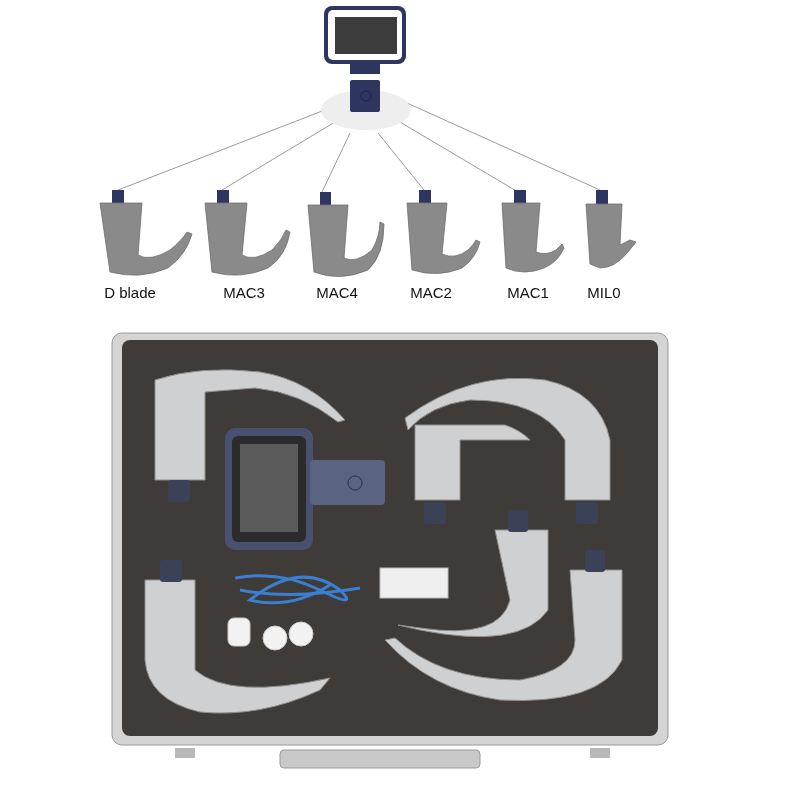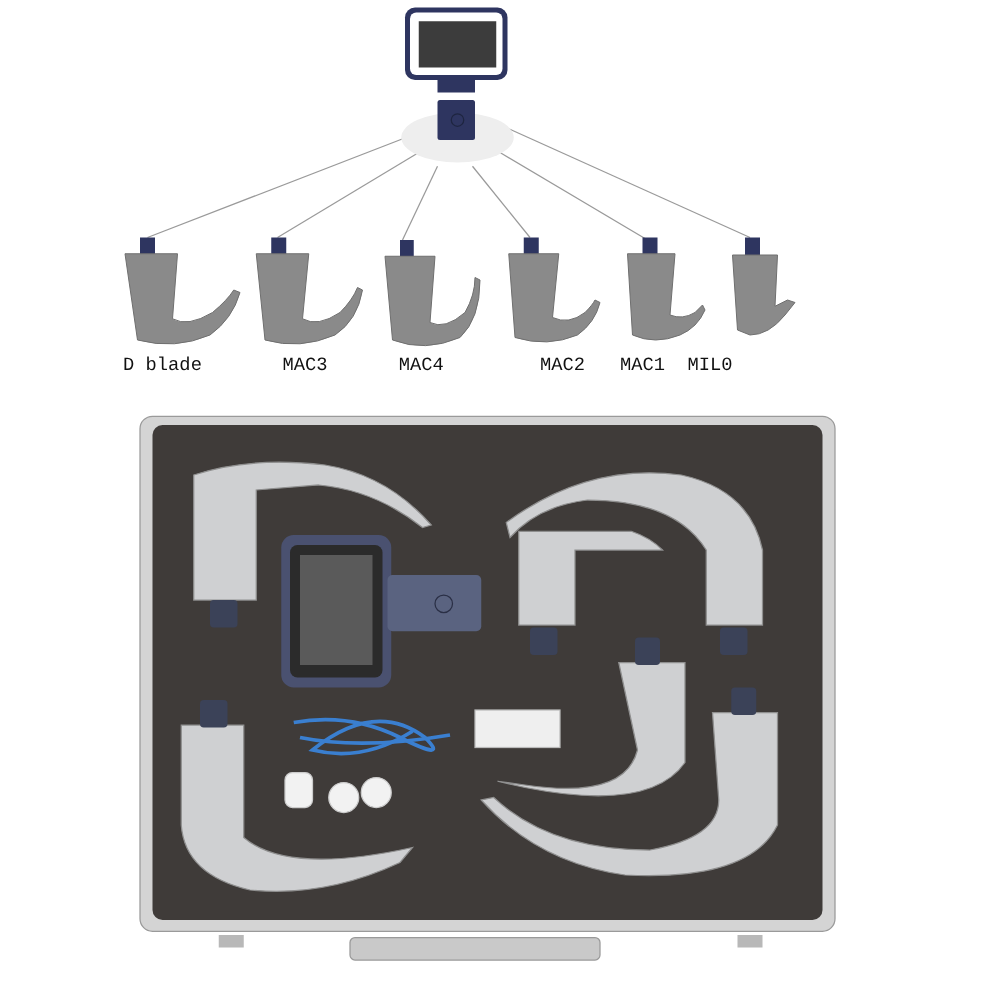--- a/index.html
+++ b/index.html
@@ -1,19 +1,19 @@
 <!DOCTYPE html>
 <html><head>
 <meta charset="utf-8">
 <style>
   html,body{margin:0;padding:0;background:#ffffff;}
   body{width:800px;height:800px;position:relative;overflow:hidden;font-family:"Liberation Sans",sans-serif;}
   .diagram{position:absolute;left:0;top:0;width:800px;height:320px;}
   .labels{position:absolute;left:0;top:284px;width:800px;height:30px;}
-  .lbl{position:absolute;font-size:15px;color:#111;font-weight:500;transform:translateX(-50%);white-space:nowrap;font-family:Liberation Mono, monospace;}
+  .lbl{position:absolute;font-size:15px;color:#111;font-weight:500;transform:translateX(-50%);white-space:nowrap;}
   .case{position:absolute;left:0;top:325px;width:800px;height:475px;}
 </style>
 </head>
 <body>
 
 <div class="diagram">
   <svg width="800" height="320" viewBox="0 0 800 320">
 
     <g stroke="#9a9a9a" stroke-width="1">
       <line x1="330" y1="108" x2="118" y2="190"></line>
@@ -55,23 +55,23 @@
       <rect x="596" y="190" width="12" height="14" fill="#2e3560" stroke="none"></rect>
       <path d="M586 204 L622 204 L620 245 L630 240 L636 242 L628 252 Q615 268 600 268 L590 264 Z"></path>
     </g>
   </svg>
 </div>
 
 <div class="labels">
   <span class="lbl" style="left:130px">D blade</span>
   <span class="lbl" style="left:244px">MAC3</span>
   <span class="lbl" style="left:337px">MAC4</span>
-  <span class="lbl" style="left:450px">MAC2</span>
-  <span class="lbl" style="left:514px">MAC1</span>
-  <span class="lbl" style="left:568px">MIL0</span>
+  <span class="lbl" style="left:431px">MAC2</span>
+  <span class="lbl" style="left:528px">MAC1</span>
+  <span class="lbl" style="left:604px">MIL0</span>
 </div>
 
 <div class="case">
   <svg width="800" height="475" viewBox="0 325 800 475">
 
     <rect x="112" y="333" width="556" height="412" rx="10" fill="#d4d4d4" stroke="#9a9a9a"></rect>
     <rect x="122" y="340" width="536" height="396" rx="8" fill="#3f3b39"></rect>
 
     <rect x="175" y="748" width="20" height="10" fill="#b8b8b8"></rect>
     <rect x="590" y="748" width="20" height="10" fill="#b8b8b8"></rect>

